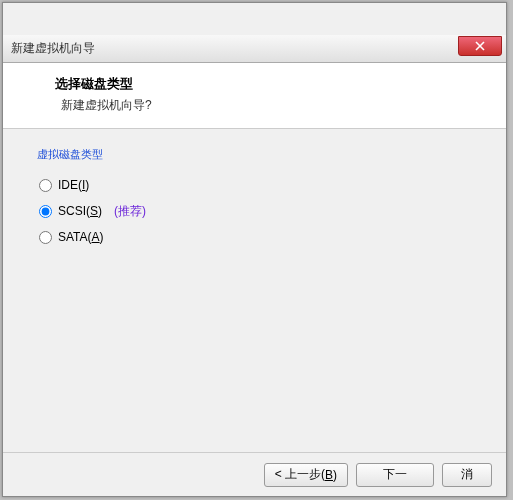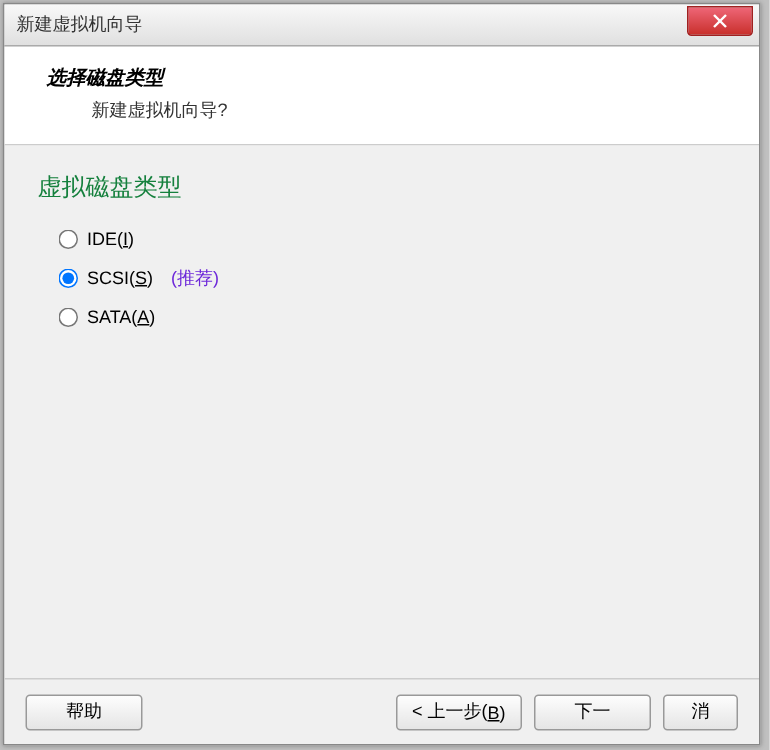--- a/index.html
+++ b/index.html
@@ -26,20 +26,21 @@
       box-shadow: 0 0 3px rgba(0,0,0,0.3);
     }
     .titlebar {
       height: 28px;
       background: linear-gradient(to bottom, #f8f8f8, #e0e0e0);
       border-bottom: 1px solid #aaa;
       display: flex;
       align-items: center;
       padding: 0 4px 0 8px;
       position: relative;
+      margin-top: 32px;
     }
     .titlebar-text {
       flex: 1;
       color: #333;
       font-size: 12px;
     }
     .close-btn {
       width: 44px;
       height: 20px;
       background: linear-gradient(to bottom, #e67, #c9302c);
@@ -55,39 +56,39 @@
     }
     .header-section {
       background: #fff;
       border-bottom: 1px solid #ccc;
       padding: 12px 16px 14px 16px;
     }
     .header-title {
       font-size: 13px;
       font-weight: bold;
       color: #000;
-      margin-left: 12px;
-      font-style: italic;
+      margin-left: 36px;
     }
     .header-subtitle {
       font-size: 12px;
       color: #333;
       margin-top: 4px;
       margin-left: 42px;
     }
     .content {
       flex: 1;
       padding: 18px 22px 10px 22px;
       background: #f0f0f0;
       position: relative;
     }
     .group-label {
-      font-size: 16px;
-      color: #15803d;
+      font-size: 11px;
+      color: #1d4ed8;
       margin-bottom: 10px;
+      margin-left: 12px;
     }
     .radio-group {
       margin-left: 14px;
     }
     .radio-row {
       display: flex;
       align-items: center;
       height: 26px;
       margin-bottom: 0px;
     }
@@ -184,21 +185,20 @@
       <label class="radio-row">
         <input type="radio" name="disktype" style="">
         <span class="radio-label"><span>SATA(</span><span class="underline-char">A</span><span>)</span></span>
       </label>
 
 
     </div>
   </div>
 
   <div class="footer">
-    <button class="btn">帮助</button>
     <div class="footer-spacer"></div>
     <button class="btn">
       <span>&lt; 上一步(</span>
         <span class="underline-char">B</span>
         <span>)</span>
     </button>
     <button class="btn">下一</button>
     <button class="btn" style="min-width:50px">消</button>
   </div>
 

